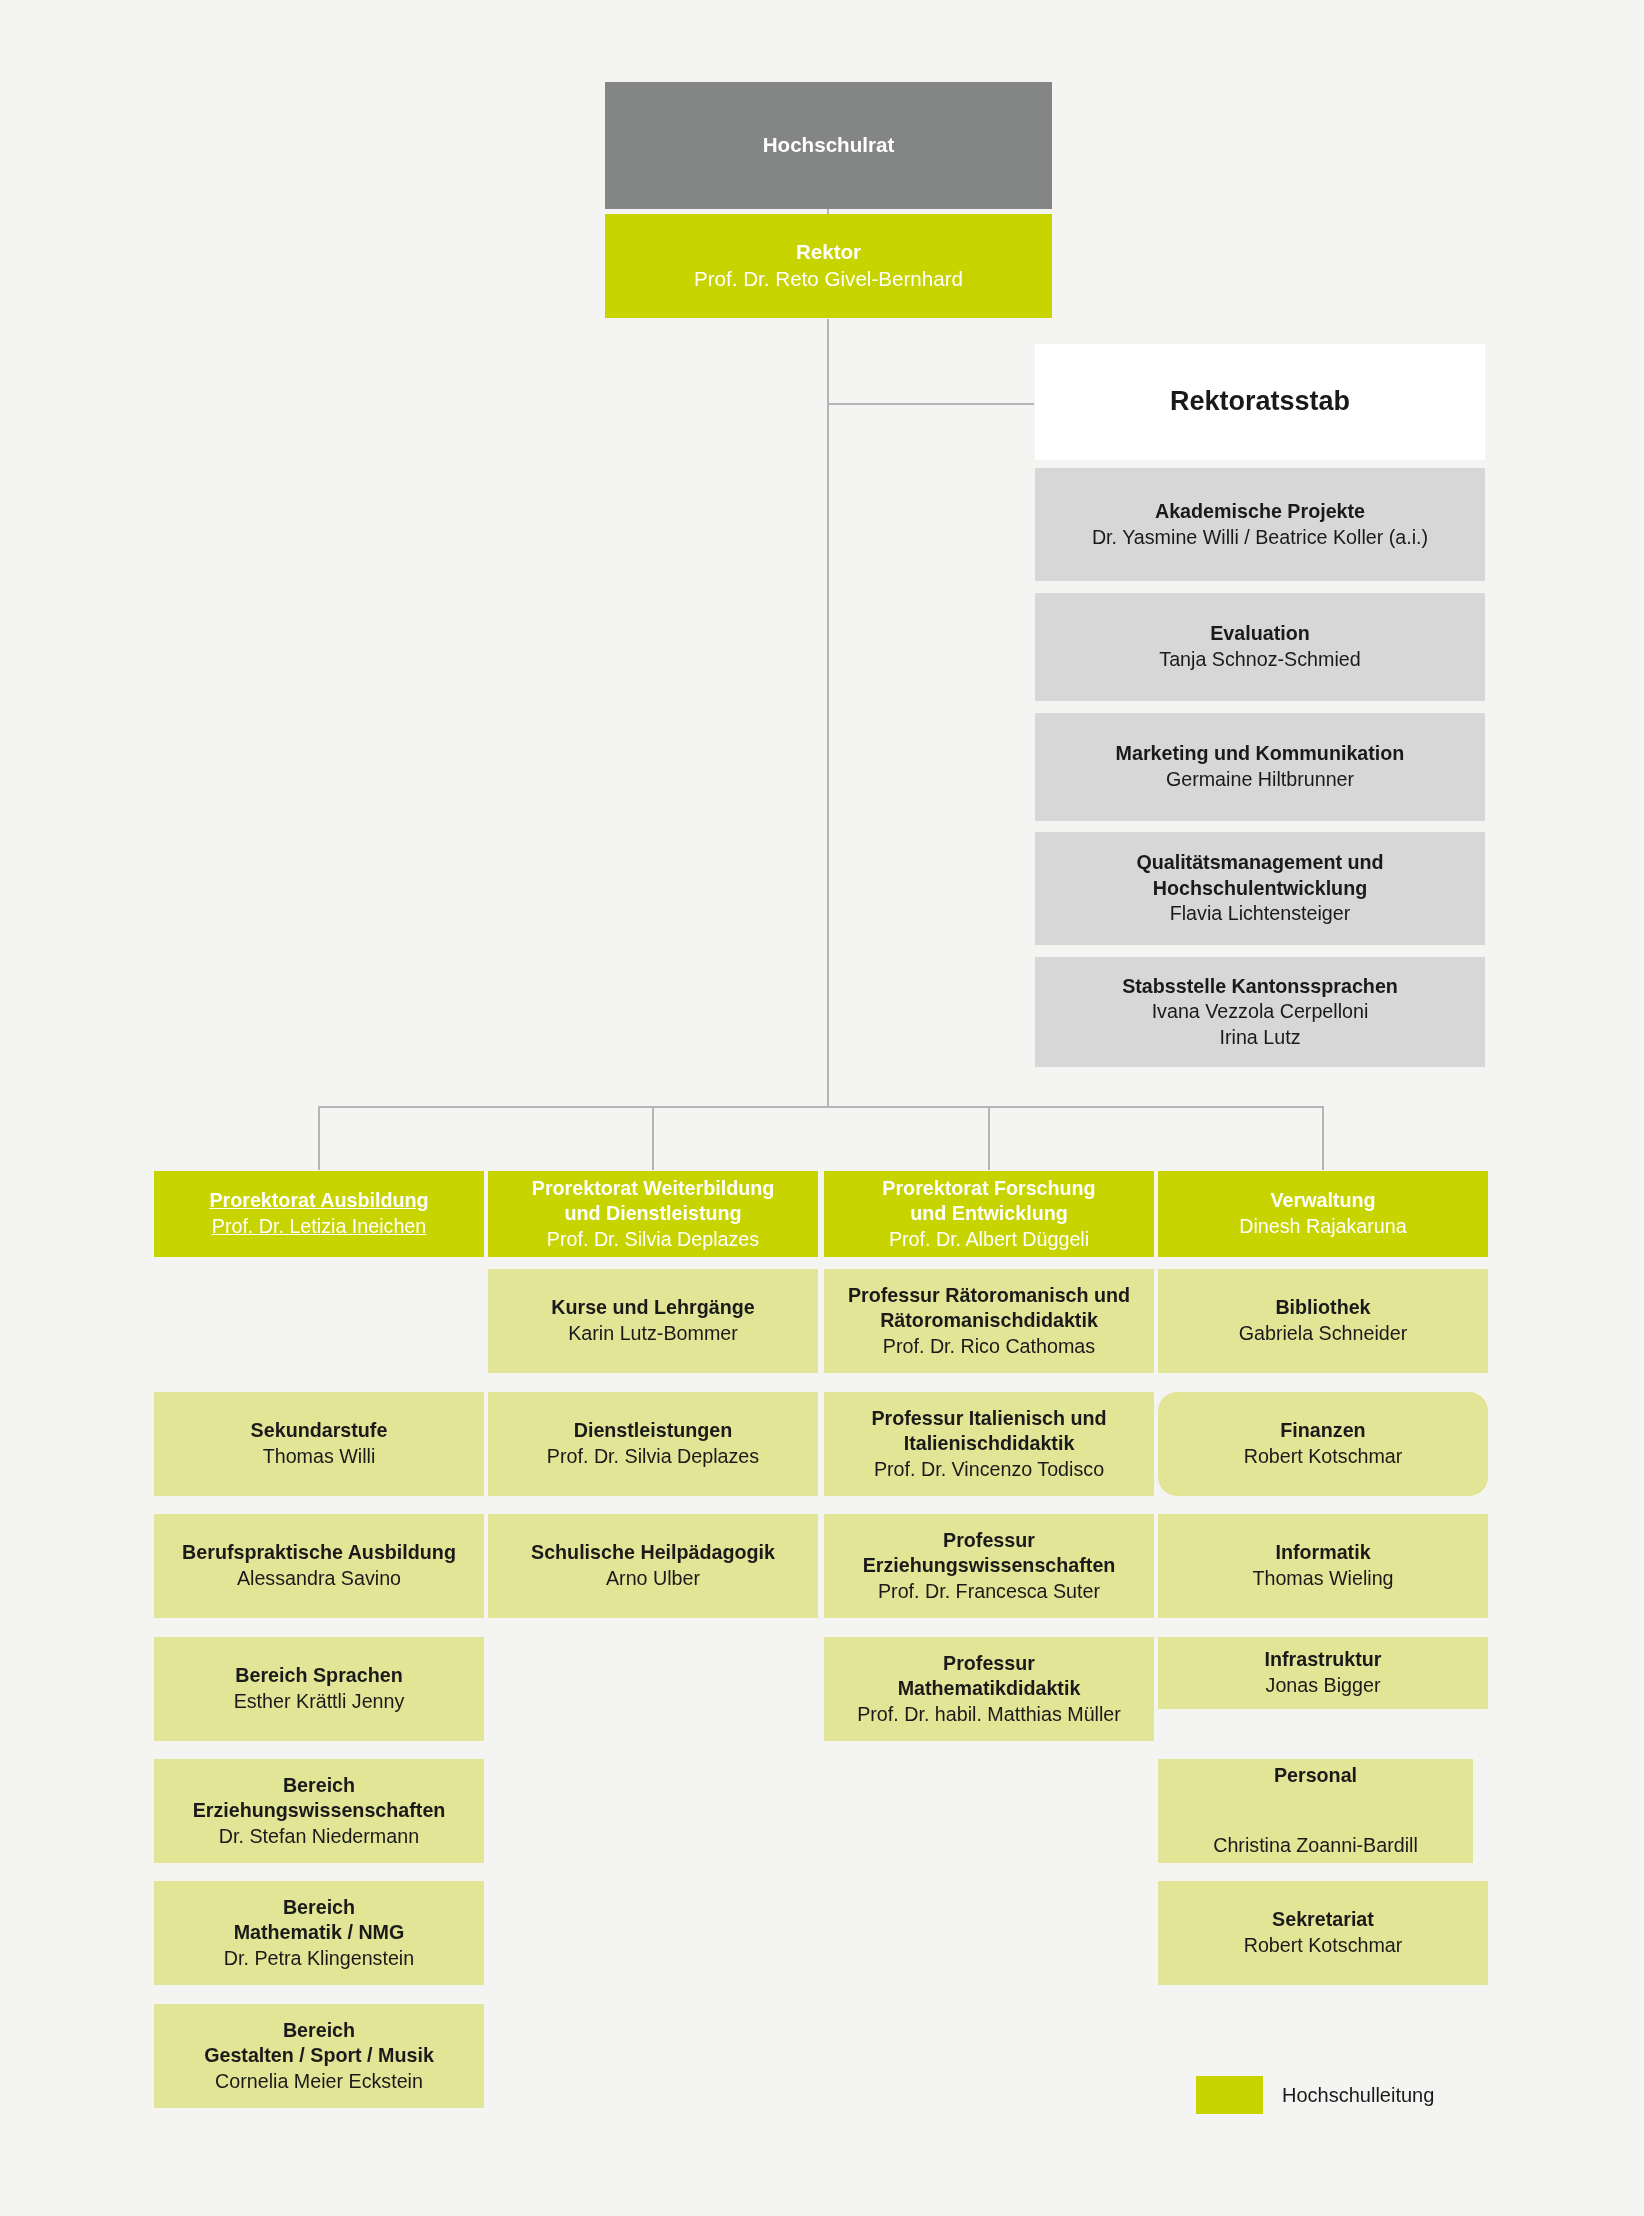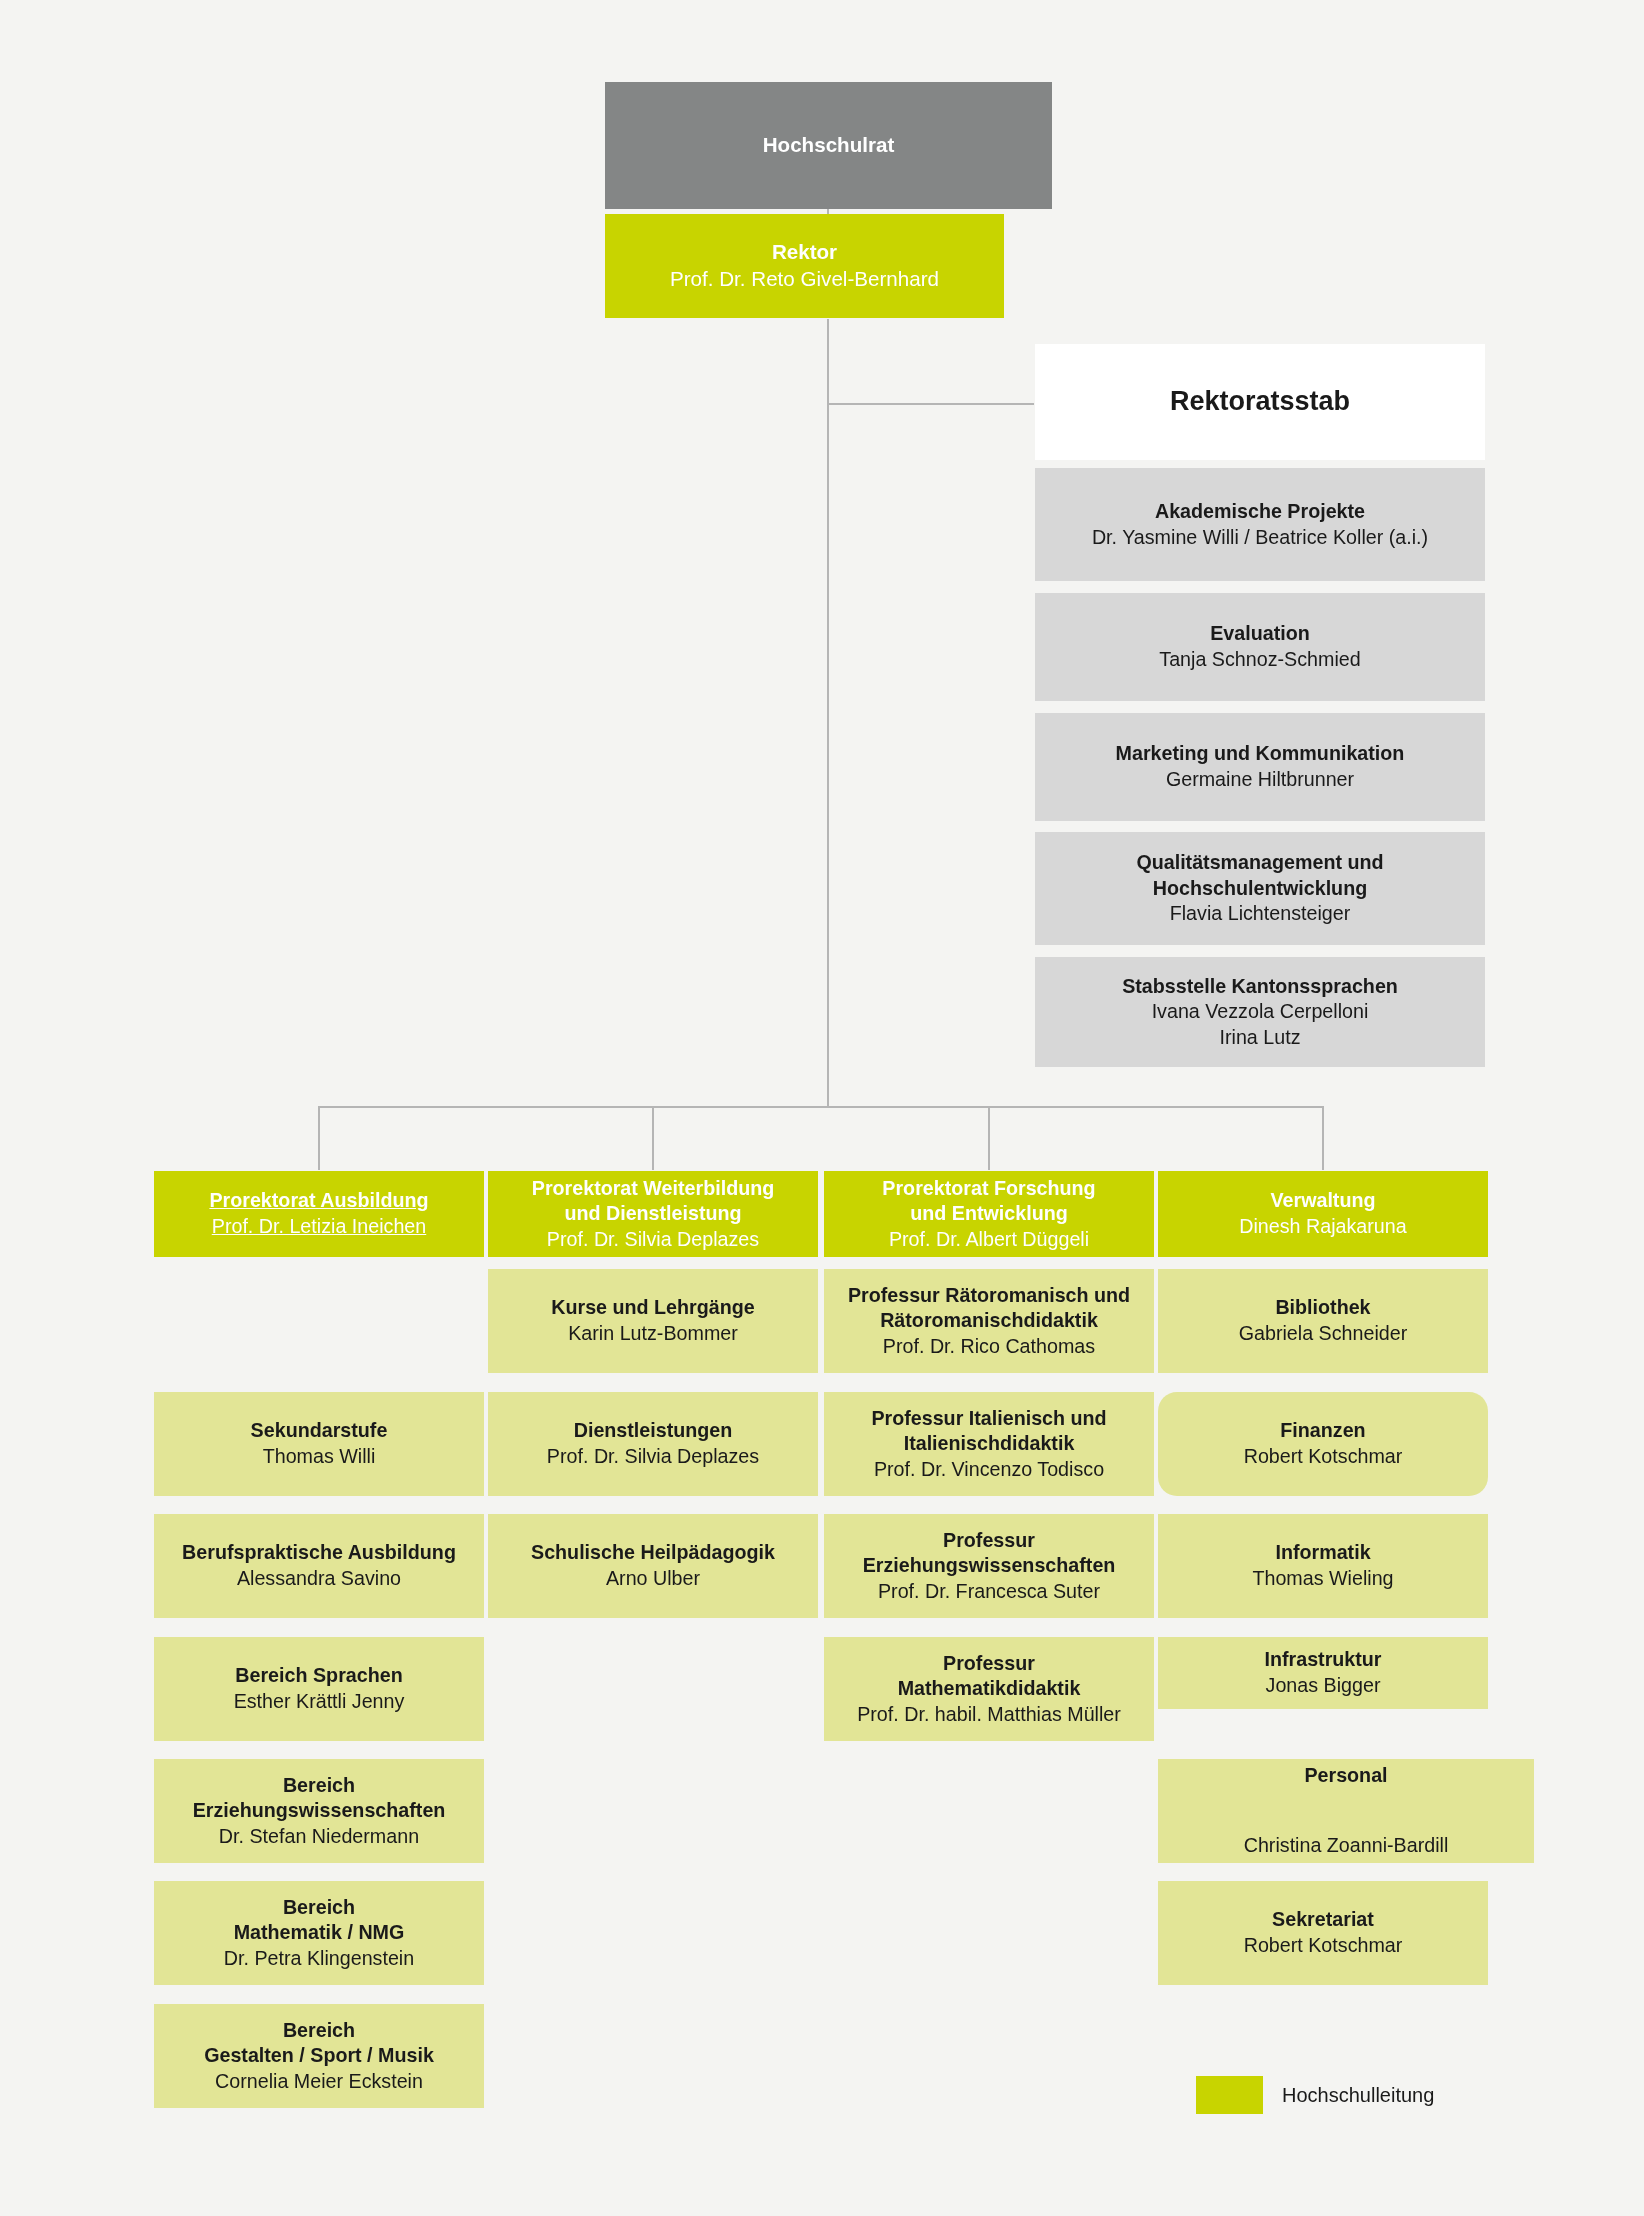--- a/index.html
+++ b/index.html
@@ -96,21 +96,21 @@
     <div class="line vline" style="left: 827px; top: 319px; height: 788px;"></div>
     <div class="line hline" style="left: 827px; top: 403px; width: 207px;"></div>
     <div class="line hline" style="left: 318px; top: 1106px; width: 1005px;"></div>
     <div class="line vline" style="left: 318px; top: 1106px; height: 64px;"></div>
     <div class="line vline" style="left: 652px; top: 1106px; height: 64px;"></div>
     <div class="line vline" style="left: 988px; top: 1106px; height: 64px;"></div>
     <div class="line vline" style="left: 1322px; top: 1106px; height: 64px;"></div>
     <div class="box box-council" style="left: 605px; top: 82px; width: 447px; height: 127px;">
       <span class="ttl">Hochschulrat</span>
     </div>
-    <div class="box box-rector" style="left: 605px; top: 214px; width: 399px; height: 104px;">
+    <div class="box box-rector" style="left: 605px; top: 214px; width: 447px; height: 104px;">
       <span class="ttl">Rektor</span>
       <span class="sub">Prof. Dr. Reto Givel-Bernhard</span>
     </div>
     <div class="box box-staff-head" style="left: 1035px; top: 344px; width: 450px; height: 116px;">
       <span class="ttl">Rektoratsstab</span>
     </div>
     <div class="box box-staff" style="left: 1035px; top: 468px; width: 450px; height: 113px;">
       <span class="ttl">Akademische Projekte</span>
       <span class="sub">Dr. Yasmine Willi / Beatrice Koller (a.i.)</span>
     </div>
@@ -218,21 +218,21 @@
       <span class="sub">Robert Kotschmar</span>
     </div>
     <div class="box box-item" style="left: 1158px; top: 1514px; width: 330px; height: 104px;">
       <span class="ttl">Informatik</span>
       <span class="sub">Thomas Wieling</span>
     </div>
     <div class="box box-item" style="left: 1158px; top: 1637px; width: 330px; height: 72px;">
       <span class="ttl">Infrastruktur</span>
       <span class="sub">Jonas Bigger</span>
     </div>
-    <div class="box box-item" style="left: 1158px; top: 1759px; width: 376px; height: 104px; gap: 44px;">
+    <div class="box box-item" style="left: 1158px; top: 1759px; width: 315px; height: 104px; gap: 44px;">
       <span class="ttl">Personal</span>
       <span class="sub">Christina Zoanni-Bardill</span>
     </div>
     <div class="box box-item" style="left: 1158px; top: 1881px; width: 330px; height: 104px;">
       <span class="ttl">Sekretariat</span>
       <span class="sub">Robert Kotschmar</span>
     </div>
     <div id="legend" style="left: 1196px; top: 2076px;">
       <div class="swatch"></div>
       <div class="legend-label">Hochschulleitung</div>

